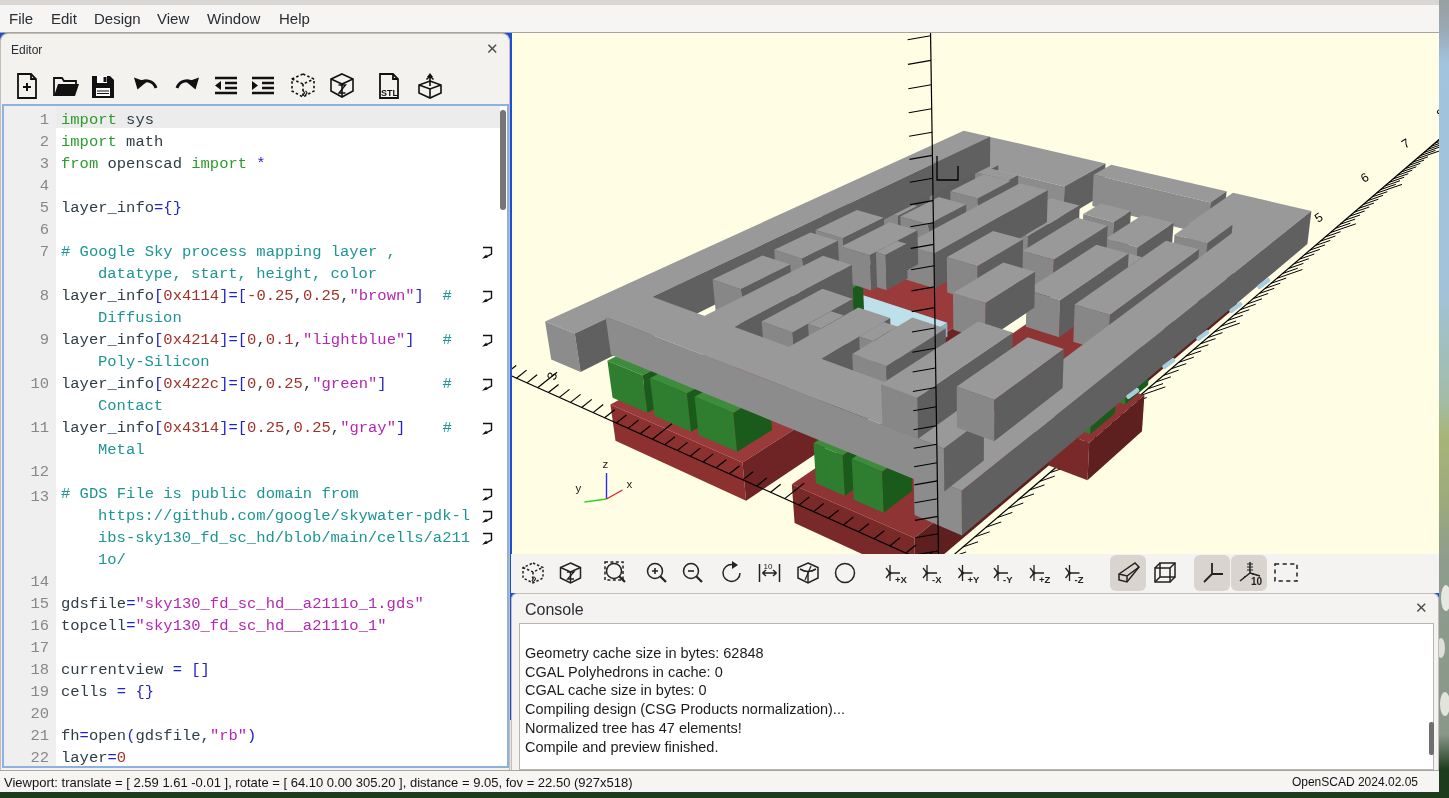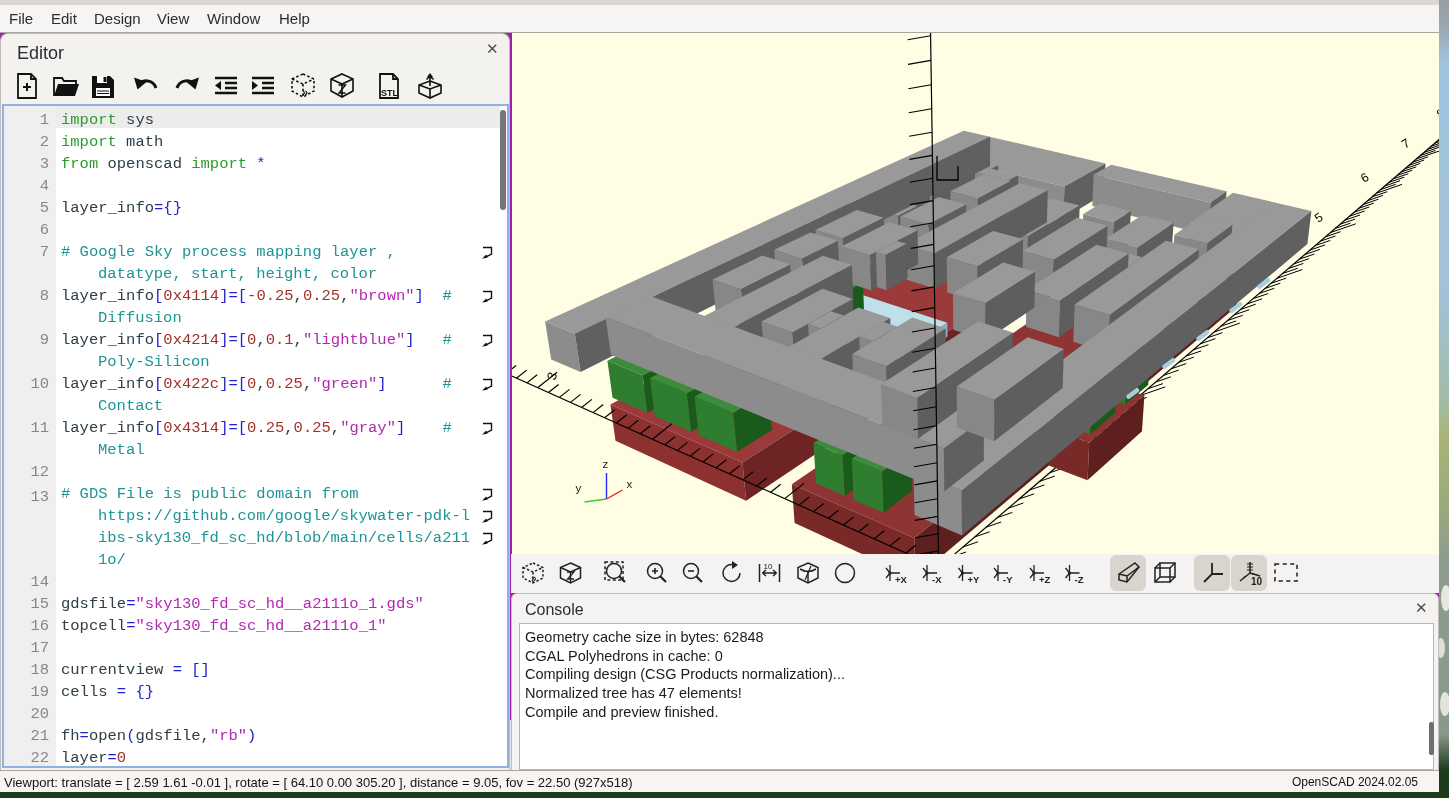--- a/index.html
+++ b/index.html
@@ -1,23 +1,23 @@
 <!DOCTYPE html>
 <html><head><meta charset="utf-8"><style>
 *{margin:0;padding:0;box-sizing:border-box}
 html,body{width:1449px;height:798px;overflow:hidden;font-family:"Liberation Sans",sans-serif}
 #root{position:relative;width:1449px;height:798px;background:#e8e6e2}
 #wall{position:absolute;left:1439px;top:0;width:10px;height:798px}
 #wallb{position:absolute;left:0;top:792px;width:1449px;height:6px;background:#1d3b1d}
-#win{position:absolute;left:0;top:0;width:1439px;height:720px;background:#a21caf}
+#win{position:absolute;left:0;top:0;width:1439px;height:720px;background:#1d4ed8}
 #topstrip{position:absolute;left:0;top:0;width:1439px;height:5px;background:#d9d6d3}
 #menubar{position:absolute;left:0;top:5px;width:1439px;height:28px;background:#f6f5f3;border-bottom:1px solid #a9a49e}
 #menubar span{position:absolute;top:5px;font-size:15px;color:#2a2e32}
 #dock{position:absolute;left:0;top:33px;width:510px;height:737px;background:#f3f2ef;border:1px solid #c3bdb7;border-radius:8px 8px 0 0;border-bottom:none}
-#dockt{position:absolute;left:16px;top:9px;font-size:18px;color:#2a2e32}
+#dockt{position:absolute;left:10px;top:9px;font-size:12px;color:#2a2e32}
 #dockx{position:absolute;left:485px;top:6px;font-size:15px;color:#4c4c4c}
 #etools{position:absolute;left:10px;top:36px;width:490px;height:32px}
 #code{position:absolute;left:1px;top:70px;width:507px;height:664px;background:#fff;border:2px solid #8cb2e2;overflow:hidden}
 #lnmargin{position:absolute;left:0;top:0;width:52px;height:662px;background:#f0efef}
 #curline{position:absolute;left:52px;top:0;width:444px;height:22px;background:#ececec}
 #codetext{position:absolute;left:0;top:0;width:503px;font-family:"Liberation Mono",monospace;font-size:15.5px;line-height:22px;white-space:pre;color:#2e3d46}
 #codetext .ln{position:absolute;left:0;width:45px;text-align:right;color:#878787}
 #codetext .cl{position:absolute;left:57px}
 .kw{color:#2d9b2d}.cm{color:#1e9494}.st{color:#b327b3}.nu{color:#a33028}.op{color:#2222cc}
 .wrapm{position:absolute;left:475px;width:16px;height:16px}
@@ -571,22 +571,23 @@
             <text x="15" y="25" font-size="10" font-weight="bold" fill="#222">10</text>
           </g>
           <g transform="translate(762,6)">
             <rect x="2" y="4" width="22" height="17" fill="none" stroke="#222" stroke-width="1.5" stroke-dasharray="4.2 3.4"></rect>
           </g>
         </svg></div>
 <div id="console">
 <div id="contitle">Console</div>
 <div id="conx">✕</div>
 <div id="conbox">
-<div style="margin-top:4px">Geometry cache size in bytes: 62848</div>
+<div style="margin-top:20px">Geometry cache size in bytes: 62848</div>
 <div>CGAL Polyhedrons in cache: 0</div>
+<div>CGAL cache size in bytes: 0</div>
 <div>Compiling design (CSG Products normalization)...</div>
 <div>Normalized tree has 47 elements!</div>
 <div>Compile and preview finished.</div>
 </div>
 <div id="conscroll"></div>
 </div>
 <div id="statusbar">
 <div class="l">Viewport: translate = [ 2.59 1.61 -0.01 ], rotate = [ 64.10 0.00 305.20 ], distance = 9.05, fov = 22.50 (927x518)</div>
 <div class="r">OpenSCAD 2024.02.05</div>
 </div>

